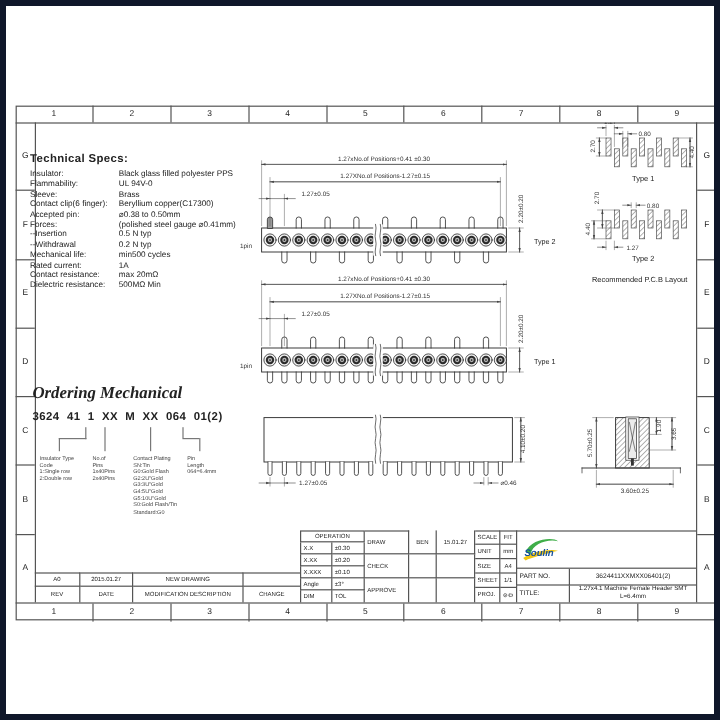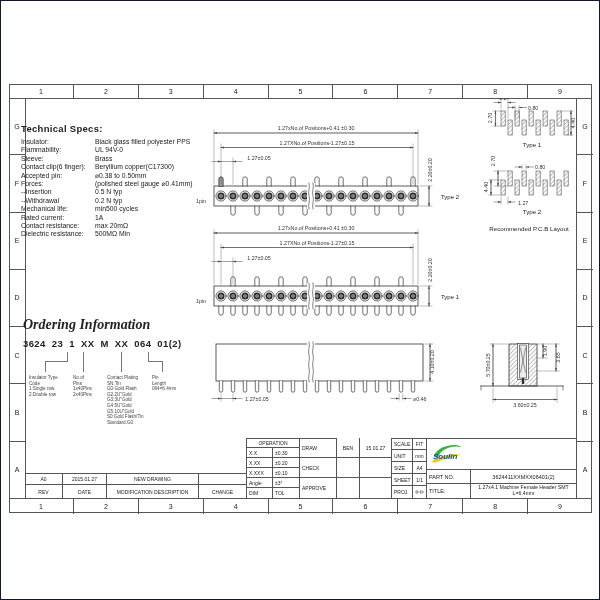--- a/index.html
+++ b/index.html
@@ -1,18 +1,18 @@
 <!DOCTYPE html>
 <html><head>
 <meta charset="utf-8">
 <style>
   html,body{margin:0;padding:0;background:#fff;}
   .page{position:relative;width:600px;height:600px;background:#fff;overflow:hidden;
         font-family:"Liberation Sans","DejaVu Sans",sans-serif;color:#222;
-        box-sizing:border-box;border:1px solid #0f172a;padding-left:48px;}
+        box-sizing:border-box;border:5px solid #0f172a;padding-left:48px;}
   .sheet{position:absolute;left:8px;top:83px;width:583px;height:429px;border:1px solid #555;box-sizing:border-box;}
   .band{position:absolute;display:flex;}
   .band-top{left:8px;top:83px;width:583px;height:14px;border-bottom:1px solid #555;}
   .band-bot{left:8px;top:497px;width:583px;height:15px;border-top:1px solid #555;}
   .band-top div,.band-bot div{flex:1;display:flex;align-items:center;justify-content:center;
         font-size:7px;border-right:1px solid #555;}
   .band-top div:last-child,.band-bot div:last-child{border-right:none;}
   .band-left{left:8px;top:97px;width:16px;height:400px;flex-direction:column;border-right:1px solid #555;}
   .band-right{left:575px;top:97px;width:16px;height:400px;flex-direction:column;border-left:1px solid #555;}
   .band-left div,.band-right div{flex:1;display:flex;align-items:center;justify-content:center;
@@ -146,22 +146,22 @@
         <span class="l">Contact resistance:</span>
         <span class="v">max 20mΩ</span>
       </div>
     <div class="srow">
         <span class="l">Dielectric resistance:</span>
         <span class="v">500MΩ Min</span>
       </div>
   </div>
 
   <div class="ordering">
-    <h3>Ordering Information</h3>
-    <div class="ocode">3624 23 1 XX M XX 064 01(2)</div>
+    <h3>Ordering Mechanical</h3>
+    <div class="ocode">3624 41 1 XX M XX 064 01(2)</div>
   </div>
   <div class="oline" style="left:66px;top:351px;width:1px;height:10px;"></div>
   <div class="oline" style="left:44px;top:360px;width:23px;height:1px;"></div>
   <div class="oline" style="left:44px;top:360px;width:1px;height:11px;"></div>
   <div class="oline" style="left:82px;top:351px;width:1px;height:20px;"></div>
   <div class="oline" style="left:120px;top:351px;width:1px;height:20px;"></div>
   <div class="oline" style="left:147px;top:351px;width:1px;height:9px;"></div>
   <div class="oline" style="left:147px;top:360px;width:14px;height:1px;"></div>
   <div class="oline" style="left:161px;top:360px;width:1px;height:11px;"></div>
   <div class="ogrp" style="left:28px;top:374px;width:42px;">

